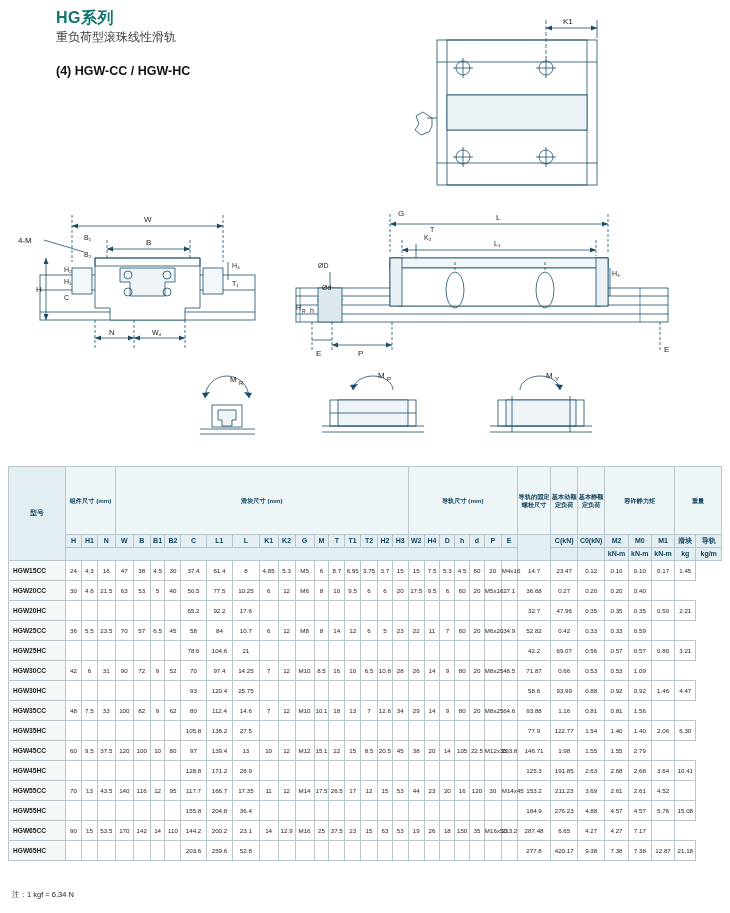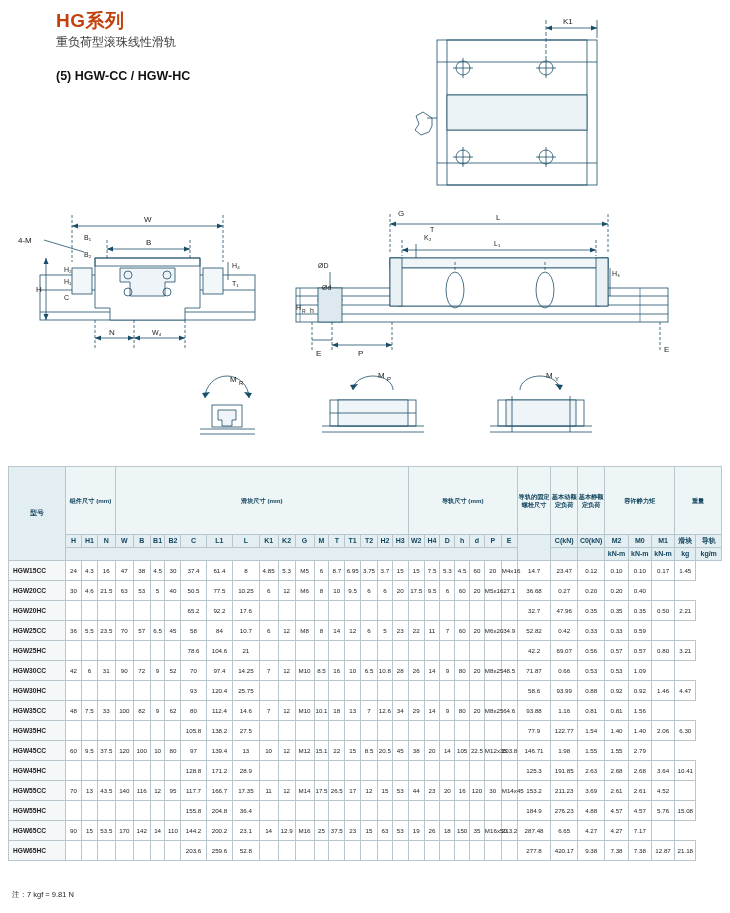--- a/index.html
+++ b/index.html
@@ -6,21 +6,21 @@
   body{
     width:730px;height:913px;
     background:#ffffff;
     font-family:"Liberation Sans", sans-serif;
     color:#231f20;
     position:relative;
     overflow:hidden;
   }
   
   .hdr{position:absolute;left:56px;top:8px;}
-  .hdr .t1{font-size:19px;font-weight:bold;color:#c2410c;letter-spacing:.5px;}
+  .hdr .t1{font-size:16px;font-weight:bold;color:#0f766e;letter-spacing:.5px;}
   .hdr .t2{font-size:12px;color:#3a3a3a;}
   .hdr .t3{font-size:12.5px;font-weight:bold;color:#111;margin-top:18px;}
 
   
   .draw{position:absolute;left:0;top:0;width:730px;height:460px;}
   .draw svg{display:block}
 
   
   .tbl-wrap{position:absolute;left:8px;top:466px;width:714px;}
   table.spec{border-collapse:collapse;width:714px;table-layout:fixed;}
@@ -51,21 +51,21 @@
   table.spec thead tr.r3{height:13px;}
   table.spec thead tr.r4{height:13px;}
   .note{position:absolute;left:12px;top:890px;font-size:7.5px;color:#222;}
 </style>
 </head>
 <body>
 
 <div class="hdr">
   <div class="t1">HG系列</div>
   <div class="t2">重负荷型滚珠线性滑轨</div>
-  <div class="t3">(5) HGW-CC / HGW-HC</div>
+  <div class="t3">(4) HGW-CC / HGW-HC</div>
 </div>
 
 <div class="draw">
 <svg width="730" height="460" viewBox="0 0 730 460" xmlns="http://www.w3.org/2000/svg">
   <g stroke="#1a4e68" fill="none" stroke-width="0.8" font-family="Liberation Sans, sans-serif" font-size="8">
 
     <g>
       <rect x="437" y="40" width="160" height="145" fill="#ffffff"></rect>
       <rect x="447" y="40" width="140" height="145"></rect>
       <line x1="437" y1="62" x2="597" y2="62"></line>
@@ -900,13 +900,13 @@
           <td>9.38</td>
           <td>7.38</td>
           <td>7.38</td>
           <td>12.87</td>
           <td>21.18</td>
         </tr>
       </tbody>
   </table>
 </div>
 
-<div class="note">注：7 kgf = 9.81 N</div>
+<div class="note">注：1 kgf = 6.34 N</div>
 
 </body></html>

